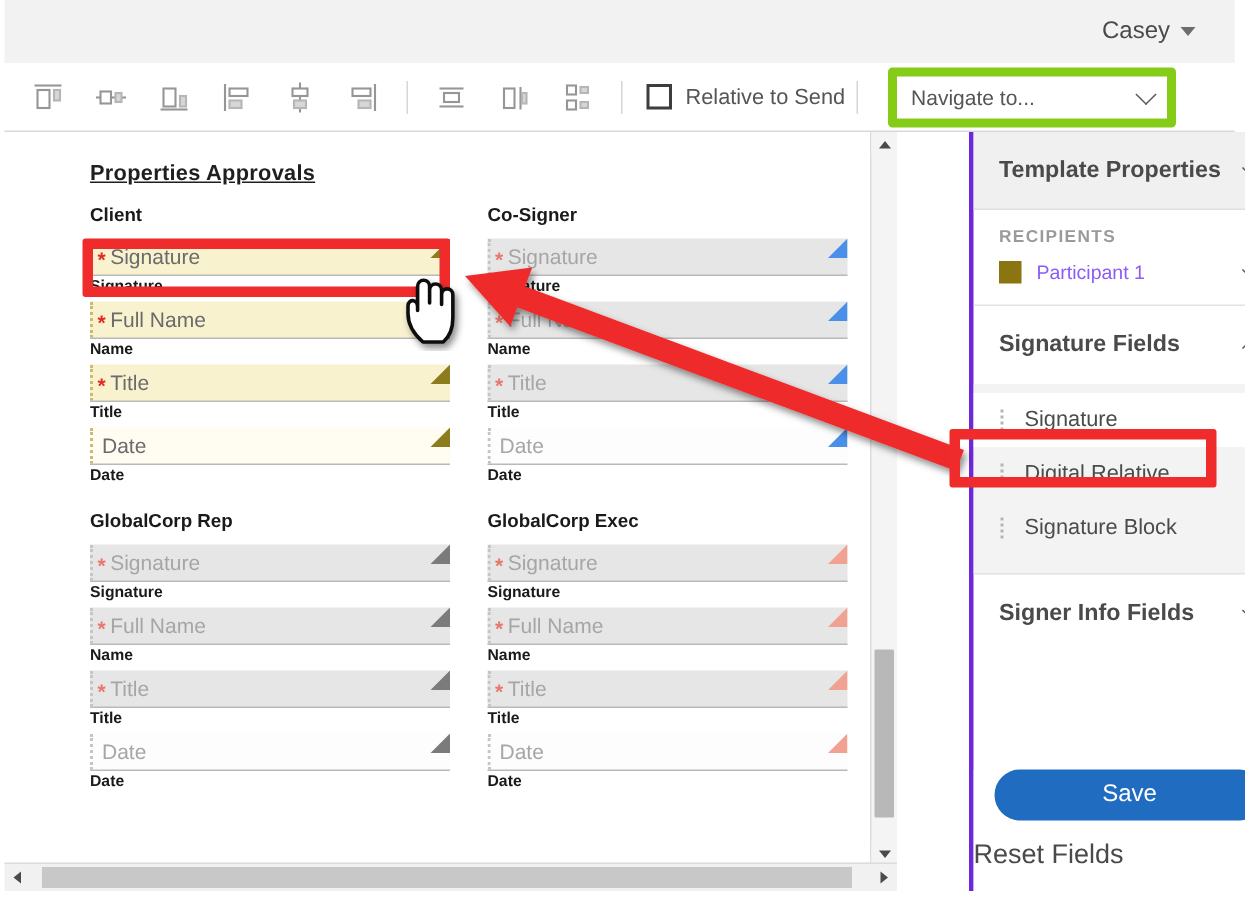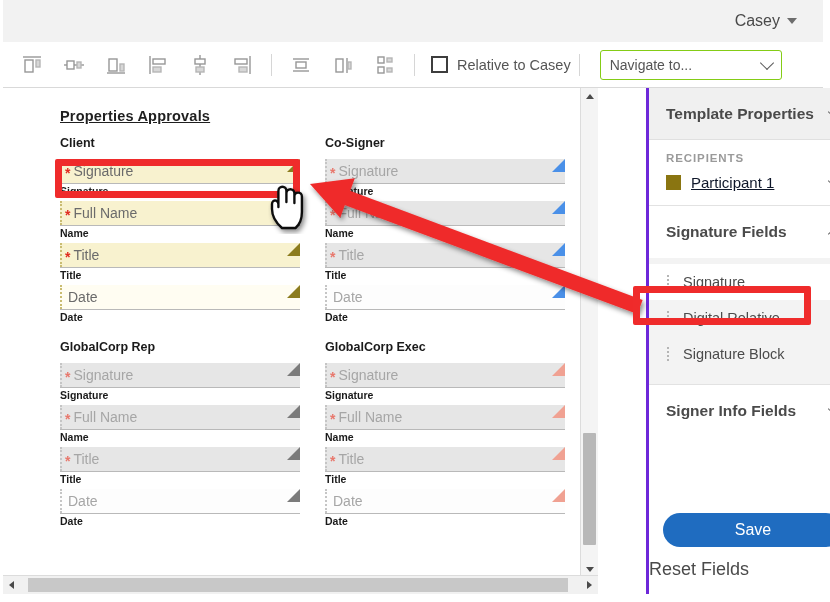--- a/index.html
+++ b/index.html
@@ -20,21 +20,21 @@
   .caret-dn{width:0;height:0;border-left:5px solid transparent;border-right:5px solid transparent;border-top:6px solid #6d6d6d;}
 
   
   .toolbar{position:absolute;left:3px;top:42px;width:820px;height:45px;background:#fff;border-bottom:1px solid #d9d9d9;display:flex;align-items:center;}
   .tb-ico{width:30px;height:30px;margin:0 6px;position:relative;cursor:pointer;opacity:.72;}
   .tb-ico:first-child{margin-left:14px;}
   .tb-sep{width:1px;height:22px;background:#d6d6d6;margin:0 8px;}
   .tb-check{display:flex;align-items:center;gap:9px;margin-left:8px;cursor:pointer;}
   .tb-check .box{width:13px;height:13px;border:2px solid #3d3d3d;background:#fff;}
   .tb-check .lbl{font-size:14.5px;color:#555;}
-  .tb-select{margin-left:12px;width:162px;height:28px;border:1px solid #84cc16;border-radius:3px;background:#fff;
+  .tb-select{margin-left:12px;width:162px;height:28px;border:6px solid #84cc16;border-radius:3px;background:#fff;
     display:flex;align-items:center;justify-content:space-between;padding:0 9px;cursor:pointer;}
   .tb-select .val{font-size:14px;color:#555;}
   .chev{width:9px;height:9px;border-right:1.8px solid #5a5a5a;border-bottom:1.8px solid #5a5a5a;transform:rotate(45deg);margin-top:-4px;}
   .chev.up{transform:rotate(-135deg);margin-top:3px;}
 
   
   .doc-area{position:absolute;left:3px;top:88px;width:595px;height:490px;background:#fff;overflow:hidden;}
   .doc-title{position:absolute;left:57px;top:20px;font-size:14.5px;font-weight:bold;color:#1f1f1f;
     text-decoration:underline;letter-spacing:.2px;}
 
@@ -101,21 +101,21 @@
   
   .panel{position:absolute;left:615px;top:88px;width:208px;height:506px;background:#fff;border-left:3px solid #6d28d9;overflow:hidden;margin-left:31px;}
   .p-sec-head{height:52px;display:flex;align-items:center;justify-content:space-between;padding:0 17px;
     font-size:15.5px;font-weight:bold;color:#4a4a4a;cursor:pointer;box-sizing:border-box;}
   .p-sec-head.grey{background:#f0f0f0;border-bottom:1px solid #e0e0e0;}
   .p-divider{height:1px;background:#e2e2e2;}
   .p-recip{padding:12px 17px 14px 17px;}
   .p-recip .cap{font-size:11.5px;font-weight:bold;color:#9a9a9a;letter-spacing:.9px;margin-bottom:10px;}
   .p-recip .row{display:flex;align-items:center;justify-content:space-between;cursor:pointer;}
   .p-recip .swatch{width:15px;height:15px;background:#8a7511;margin-right:10px;flex:0 0 auto;}
-  .p-recip .rname{font-size:15px;color:#0f172a;flex:1 1 auto;text-decoration:underline;}
+  .p-recip .rname{font-size:13px;color:#8b5cf6;flex:1 1 auto;}
   .fieldlist{background:#f3f3f3;padding:6px 0 12px 0;}
   .fl-item{display:flex;align-items:center;height:36px;padding-left:18px;cursor:pointer;font-size:14.5px;color:#4b4b4b;}
   .fl-item .grip{width:3px;height:14px;border-left:2px dotted #b5b5b5;margin-right:11px;}
   .fl-item.sel{background:#ffffff;}
   .panel-foot{position:absolute;left:0;bottom:0;width:208px;padding-bottom:14px;background:#fff;}
   .save-btn{margin:0 14px;height:34px;border-radius:17px;background:#1f6cc0;color:#ffffff;font-size:16px;
     display:flex;align-items:center;justify-content:center;cursor:pointer;font-weight:normal;}
   .reset-link{font-size:18px;color:#4a4a4a;margin-top:12px;cursor:pointer;}
 
   
@@ -218,21 +218,21 @@
         <rect x="8" y="7" width="6" height="6" fill="#fff"></rect>
             <rect x="17" y="8" width="5" height="4" fill="#c9c9c9" stroke="#9a9a9a"></rect>
             <rect x="8" y="17" width="6" height="6" fill="#fff"></rect>
             <rect x="17" y="18" width="5" height="4" fill="#c9c9c9" stroke="#9a9a9a"></rect>
           </g>
         </svg>
     </div>
     <div class="tb-sep"></div>
     <div class="tb-check">
       <span class="box"></span>
-      <span class="lbl">Relative to Casey</span>
+      <span class="lbl">Relative to Send</span>
     </div>
     <div class="tb-sep"></div>
     <div class="tb-select">
       <span class="val">Navigate to...</span>
       <span class="chev"></span>
     </div>
   </div>
 
   <div class="doc-area">
     <div class="doc-title">Properties Approvals</div>

